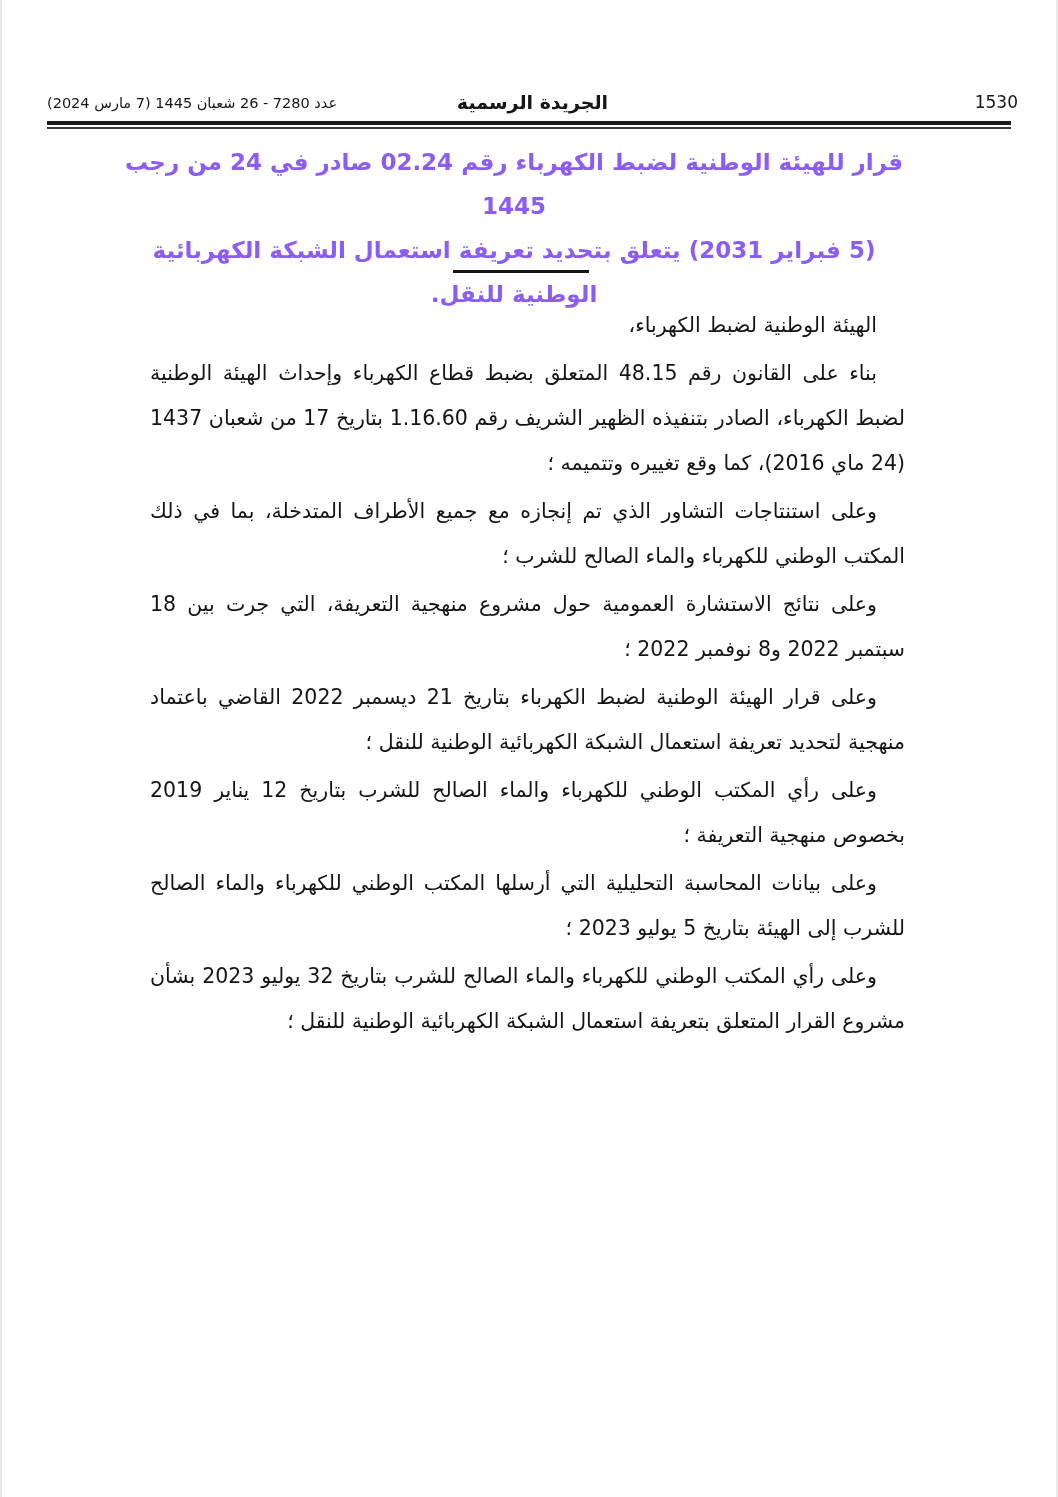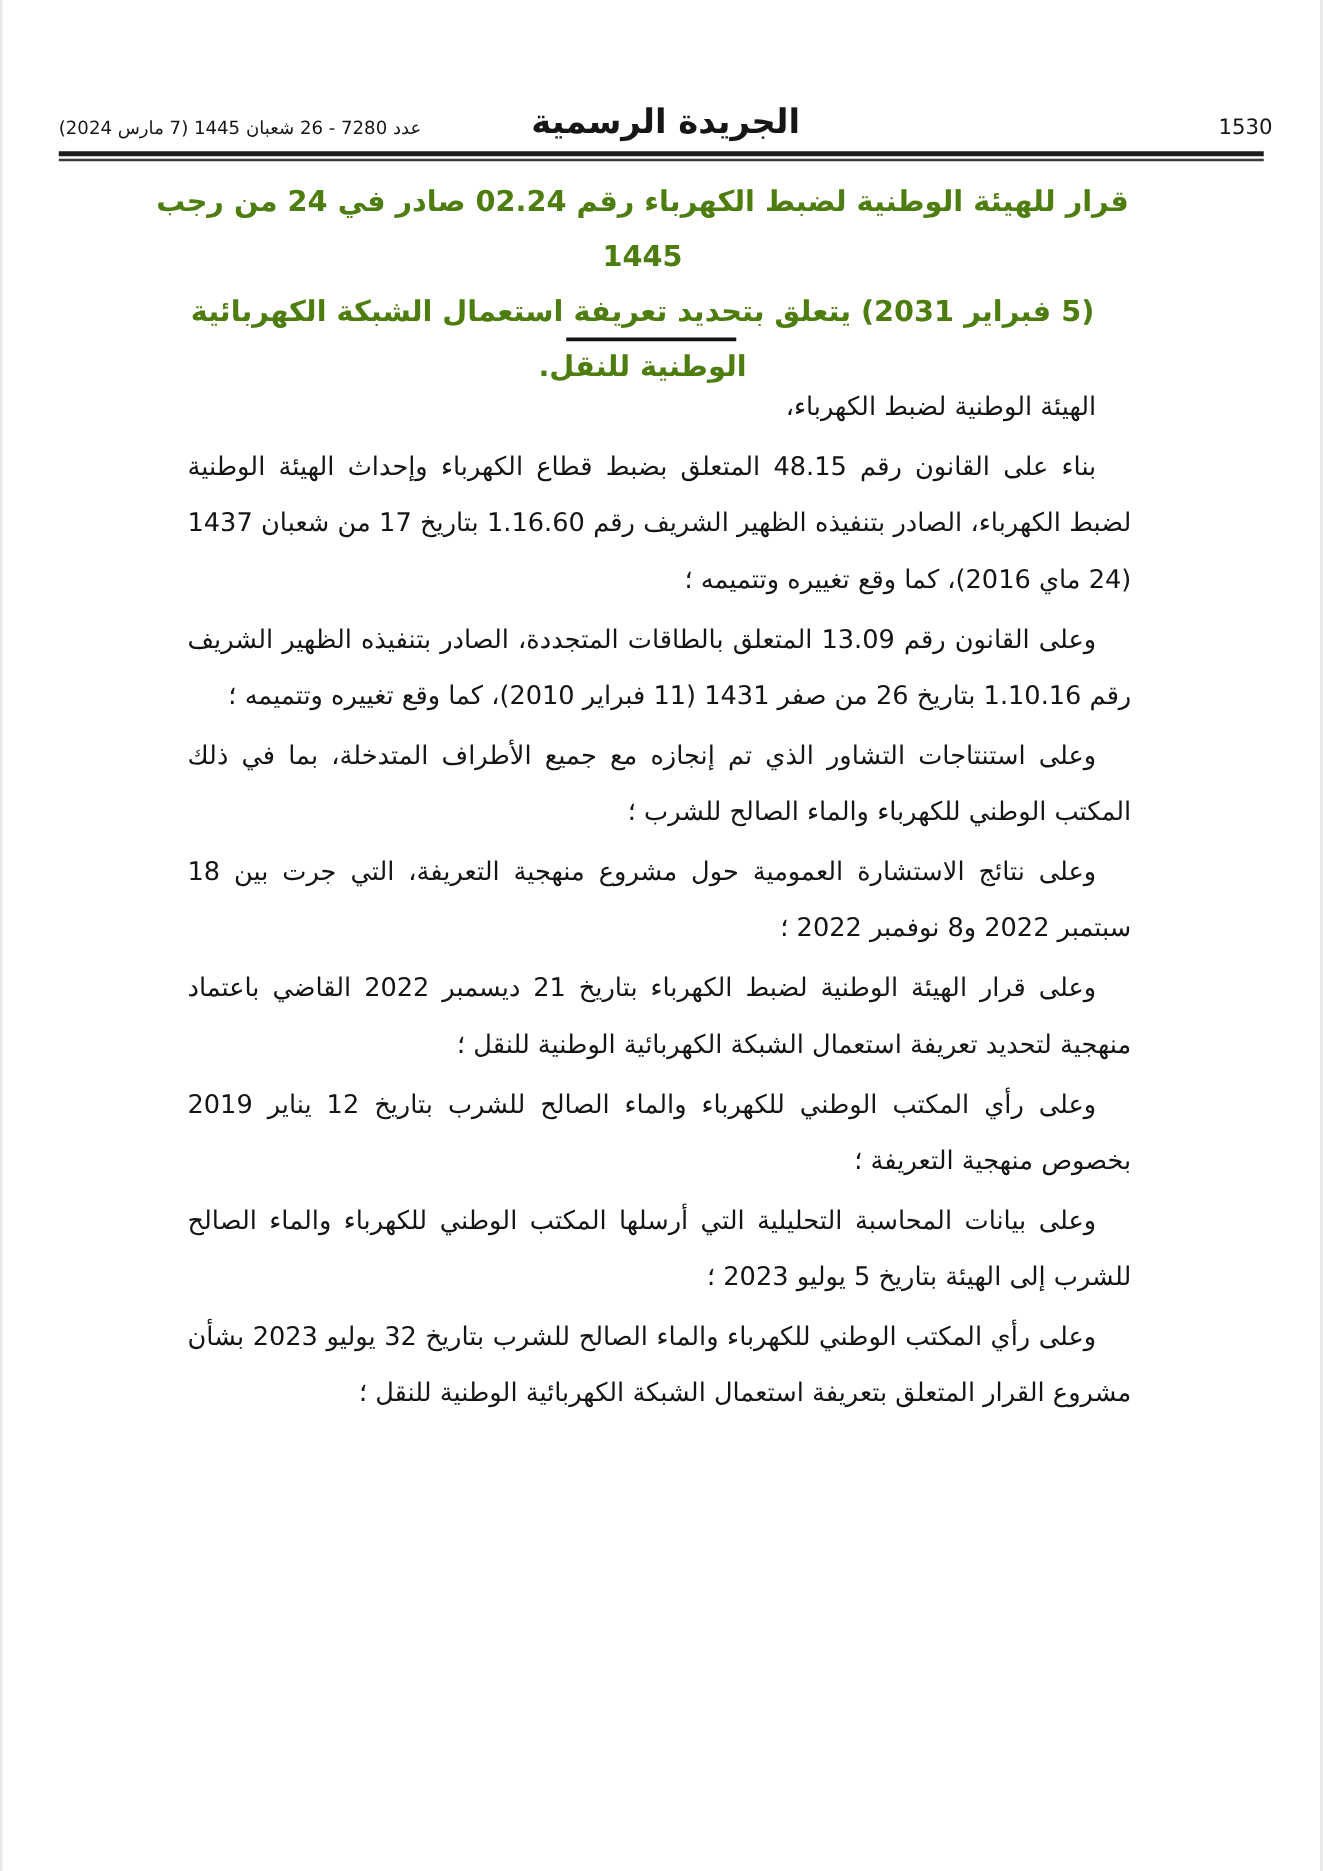--- a/index.html
+++ b/index.html
@@ -33,21 +33,21 @@
   }
   .issue-info {
     direction: rtl;
     font-size: 14.5px;
     letter-spacing: 0.2px;
     white-space: nowrap;
     padding-bottom: 2px;
   }
   .gazette-title {
     direction: rtl;
-    font-size: 27px;
+    font-size: 19px;
     font-weight: bold;
     white-space: nowrap;
     
     position: absolute;
     left: 50%;
     transform: translateX(-50%);
     bottom: 0;
     text-align: right;
   }
   .page-number {
@@ -76,21 +76,21 @@
   
   .decree-title {
     position: absolute;
     top: 140px;
     left: 120px;
     right: 150px;
     text-align: center;
     font-size: 23px;
     font-weight: bold;
     line-height: 44px;
-    color: #4d7c0f;
+    color: #8b5cf6;
   }
 
   .title-divider {
     position: absolute;
     top: 270px;
     left: 50%;
     transform: translateX(-8px) translateX(-50%);
     width: 136px;
     height: 3px;
     background: #141414;
@@ -136,21 +136,20 @@
     <div>قرار للهيئة الوطنية لضبط الكهرباء رقم 02.24 صادر في 24 من رجب 1445</div>
     <div>(5 فبراير 2031) يتعلق بتحديد تعريفة استعمال الشبكة الكهربائية</div>
     <div>الوطنية للنقل.</div>
   </section>
 
   <div class="title-divider"></div>
 
   <main class="decree-body">
     <p class="salutation">الهيئة الوطنية لضبط الكهرباء،</p>
     <p>بناء على القانون رقم 48.15 المتعلق بضبط قطاع الكهرباء وإحداث الهيئة الوطنية لضبط الكهرباء، الصادر بتنفيذه الظهير الشريف رقم 1.16.60 بتاريخ 17 من شعبان 1437 (24 ماي 2016)، كما وقع تغييره وتتميمه ؛</p>
-    <p>وعلى القانون رقم 13.09 المتعلق بالطاقات المتجددة، الصادر بتنفيذه الظهير الشريف رقم 1.10.16 بتاريخ 26 من صفر 1431 (11 فبراير 2010)، كما وقع تغييره وتتميمه ؛</p>
     <p>وعلى استنتاجات التشاور الذي تم إنجازه مع جميع الأطراف المتدخلة، بما في ذلك المكتب الوطني للكهرباء والماء الصالح للشرب ؛</p>
     <p>وعلى نتائج الاستشارة العمومية حول مشروع منهجية التعريفة، التي جرت بين 18 سبتمبر 2022 و8 نوفمبر 2022 ؛</p>
     <p>وعلى قرار الهيئة الوطنية لضبط الكهرباء بتاريخ 21 ديسمبر 2022 القاضي باعتماد منهجية لتحديد تعريفة استعمال الشبكة الكهربائية الوطنية للنقل ؛</p>
     <p>وعلى رأي المكتب الوطني للكهرباء والماء الصالح للشرب بتاريخ 12 يناير 2019 بخصوص منهجية التعريفة ؛</p>
     <p>وعلى بيانات المحاسبة التحليلية التي أرسلها المكتب الوطني للكهرباء والماء الصالح للشرب إلى الهيئة بتاريخ 5 يوليو 2023 ؛</p>
     <p>وعلى رأي المكتب الوطني للكهرباء والماء الصالح للشرب بتاريخ 32 يوليو 2023 بشأن مشروع القرار المتعلق بتعريفة استعمال الشبكة الكهربائية الوطنية للنقل ؛</p>
   </main>
 
 </div>
 

